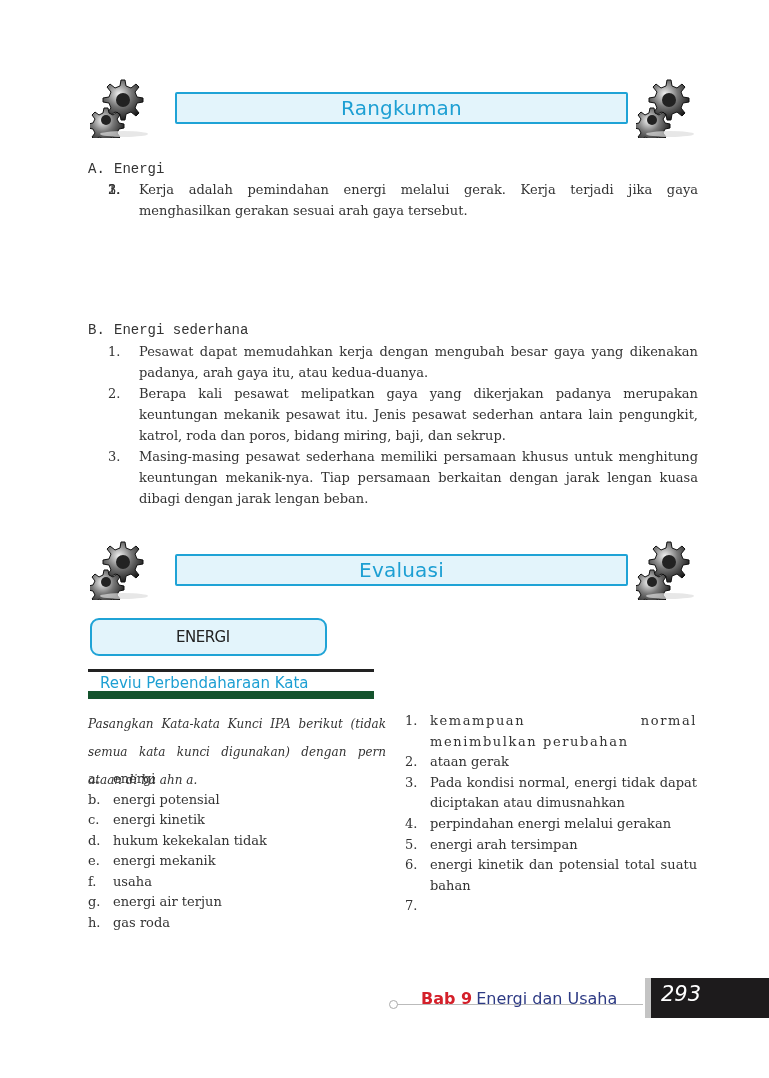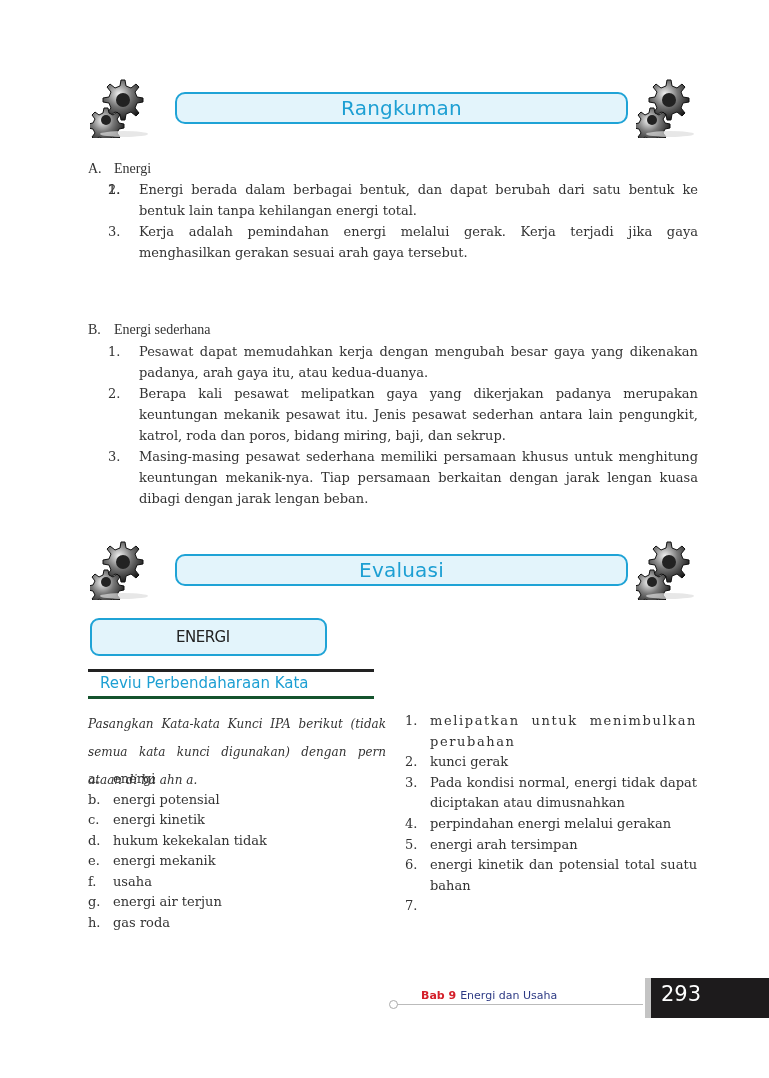--- a/index.html
+++ b/index.html
@@ -5,62 +5,62 @@
   html, body { margin: 0; padding: 0; background: #ffffff; }
   body { width: 769px; height: 1078px; position: relative; overflow: hidden;
          font-family: "DejaVu Serif", "Liberation Serif", serif; color: #333; }
 
   
   .banner-row { position: absolute; left: 86px; width: 612px; height: 76px; }
   .gear { position: absolute; top: 6px; width: 62px; height: 62px; }
   .gear.left { left: 4px; }
   .gear.right { right: 0px; }
   .banner-pill { position: absolute; left: 89px; right: 70px; top: 22px; height: 32px;
-                 border: 2px solid #1fa3d6; border-radius: 10px; background: #e3f4fb;
+                 border: 2px solid #1fa3d6; border-radius: 2px; background: #e3f4fb;
                  box-sizing: border-box; text-align: center;
                  font-family: "DejaVu Sans", sans-serif; font-size: 20px; color: #1d9fd3;
                  line-height: 28px; letter-spacing: 0.2px; }
 
-  .sect-head { font-family: Liberation Serif, serif; font-size: 14px; color: #333;
+  .sect-head { font-family: Liberation Mono, monospace; font-size: 14px; color: #333;
                position: absolute; left: 88px; }
   .sect-head .mk { display: inline-block; width: 26px; }
 
   .olist { position: absolute; left: 108px; width: 590px; font-size: 13px; line-height: 21px; }
   .oitem { position: relative; padding-left: 31px; text-align: justify; color: #333; }
   .oitem .num { position: absolute; left: 0; top: 0; }
 
   .energi-pill { position: absolute; left: 90px; top: 618px; width: 237px; height: 38px;
                  border: 2px solid #1fa3d6; border-radius: 9px; background: #e3f4fb; box-sizing: border-box;
                  font-family: "DejaVu Sans", sans-serif; font-size: 15px; color: #222;
                  padding-left: 84px; line-height: 34px; letter-spacing: -0.5px; }
 
   .revhead { position: absolute; left: 88px; top: 669px; width: 286px; height: 30px;
-             border-top: 3px solid #222; border-bottom: 3px solid #14532d; box-sizing: border-box; }
+             border-top: 3px solid #222; border-bottom: 8px solid #14532d; box-sizing: border-box; }
   .revhead span { position: absolute; left: 12px; top: 2px; font-family: "DejaVu Sans", sans-serif;
                   font-size: 15px; color: #1d9fd3; }
 
   .instr { position: absolute; left: 88px; top: 710px; width: 298px; font-style: italic;
            font-size: 12px; line-height: 28px; text-align: justify; color: #333; }
   .leftlist { position: absolute; left: 88px; top: 769px; width: 298px; font-size: 13px; line-height: 20.5px; }
   .litem { position: relative; padding-left: 25px; }
   .litem .mk { position: absolute; left: 0; }
 
   .rightlist { position: absolute; left: 405px; top: 711px; width: 292px; font-size: 13px; line-height: 20.6px; }
   .ritem { position: relative; padding-left: 25px; text-align: justify; }
   .ritem .mk { position: absolute; left: 0; }
 
   
   .foot-line { position: absolute; left: 395px; top: 1004px; width: 248px; height: 1px; background: #bbb; }
   .foot-circle { position: absolute; left: 389px; top: 1000px; width: 7px; height: 7px; border: 1px solid #aaa;
                  border-radius: 50%; background: #fff; }
-  .foot-text { position: absolute; left: 421px; top: 989px; font-family: "DejaVu Sans", sans-serif; font-size: 11px; }
+  .foot-text { position: absolute; left: 421px; top: 989px; font-family: "DejaVu Sans", sans-serif; font-size: 16px; }
   .foot-bab { color: #d4202a; font-weight: bold; }
   .foot-title { color: #2d3a84; margin-left: 4px; }
   .foot-bar { position: absolute; left: 645px; top: 978px; width: 6px; height: 40px; background: #c4c4c4; }
-  .foot-box { position: absolute; left: 651px; top: 978px; width: 118px; height: 40px; background: #1d1b1c; }
+  .foot-box { position: absolute; left: 651px; top: 978px; width: 118px; height: 40px; background: #1d1b1c; font-style: italic; }
   .foot-num { position: absolute; left: 10px; top: 4px; font-family: "DejaVu Sans", sans-serif; font-size: 21px; color: #fff; }
 </style>
 </head>
 <body>
 
 <svg width="0" height="0" style="position:absolute">
   <defs>
     <radialGradient id="gg" cx="40%" cy="35%" r="70%">
       <stop offset="0%" stop-color="#f2f2f2"></stop>
       <stop offset="45%" stop-color="#777"></stop>
@@ -84,21 +84,21 @@
   <svg class="gear right" viewBox="0 0 62 62">
       <use href="#gearshape"></use>
     </svg>
 </div>
 
 <div class="sect-head" style="top:161px;">
   <span class="mk">A.</span><span>Energi</span>
 </div>
 <div class="olist" style="top:179px;">
   <div class="oitem"><span class="num">1.</span></div>
-  <div class="oitem"><span class="num">2.</span><span>Energi berada dalam berbagai bentuk, dan dapat berubah dari satu bentuk ke bentuk lain tanpa kehilangan energi total.</span></div>
+  <div class="oitem"><span class="num">2.</span></div>
   <div class="oitem"><span class="num">3.</span><span>Kerja adalah pemindahan energi melalui gerak. Kerja terjadi jika gaya menghasilkan gerakan sesuai arah gaya tersebut.</span></div>
 </div>
 
 <div class="sect-head" style="top:322px;">
   <span class="mk">B.</span><span>Energi sederhana</span>
 </div>
 <div class="olist" style="top:341px;">
   <div class="oitem"><span class="num">1.</span><span>Pesawat dapat memudahkan kerja dengan mengubah besar gaya yang dikenakan padanya, arah gaya itu, atau kedua-duanya.</span></div>
   <div class="oitem"><span class="num">2.</span><span>Berapa kali pesawat melipatkan gaya yang dikerjakan padanya merupakan keuntungan mekanik pesawat itu. Jenis pesawat sederhan antara lain pengungkit, katrol, roda dan poros, bidang miring, baji, dan sekrup.</span></div>
   <div class="oitem"><span class="num">3.</span><span>Masing-masing pesawat sederhana memiliki persamaan khusus untuk menghitung keuntungan mekanik-nya. Tiap persamaan berkaitan dengan jarak lengan kuasa dibagi dengan  jarak lengan beban.</span></div>
@@ -127,22 +127,22 @@
   <div class="litem"><span class="mk">b.</span><span>energi potensial</span></div>
   <div class="litem"><span class="mk">c.</span><span>energi kinetik</span></div>
   <div class="litem"><span class="mk">d.</span><span>hukum kekekalan tidak</span></div>
   <div class="litem"><span class="mk">e.</span><span>energi mekanik</span></div>
   <div class="litem"><span class="mk">f.</span><span>usaha</span></div>
   <div class="litem"><span class="mk">g.</span><span>energi air terjun</span></div>
   <div class="litem"><span class="mk">h.</span><span>gas roda</span></div>
 </div>
 
 <div class="rightlist">
-  <div class="ritem"><span class="mk">1.</span><span style="letter-spacing:1.6px;">melipatkan untuk menimbulkan perubahan</span></div>
-  <div class="ritem"><span class="mk">2.</span><span>kunci gerak</span></div>
+  <div class="ritem"><span class="mk">1.</span><span style="letter-spacing:1.6px;">kemampuan normal menimbulkan perubahan</span></div>
+  <div class="ritem"><span class="mk">2.</span><span>ataan gerak</span></div>
   <div class="ritem"><span class="mk">3.</span><span>Pada kondisi normal, energi tidak dapat diciptakan atau dimusnahkan</span></div>
   <div class="ritem"><span class="mk">4.</span><span>perpindahan energi melalui gerakan</span></div>
   <div class="ritem"><span class="mk">5.</span><span>energi arah tersimpan</span></div>
   <div class="ritem"><span class="mk">6.</span><span>energi kinetik dan potensial total suatu bahan</span></div>
   <div class="ritem"><span class="mk">7.</span></div>
 </div>
 
 <div class="foot-line"></div>
 <div class="foot-circle"></div>
 <div class="foot-text">

